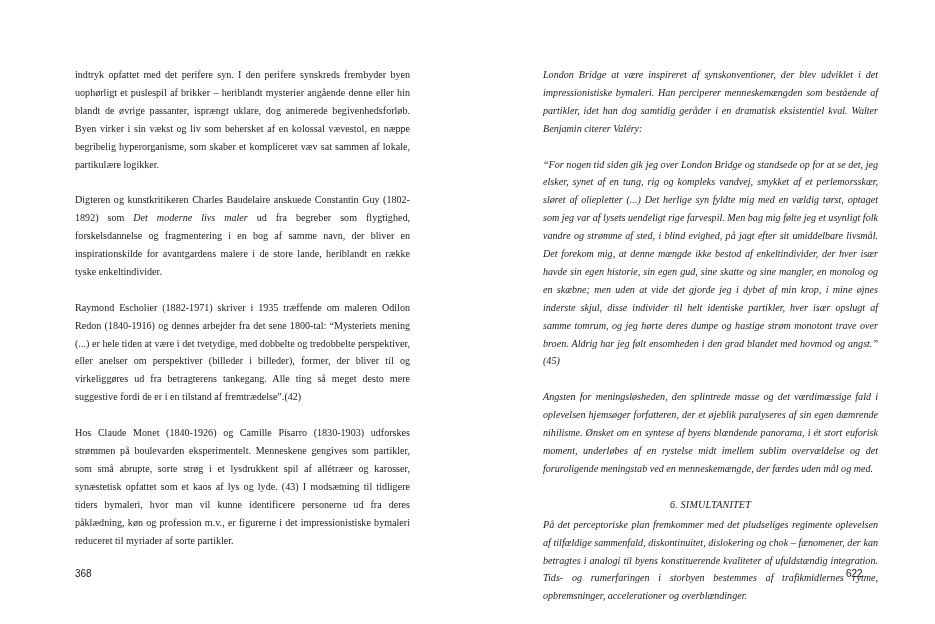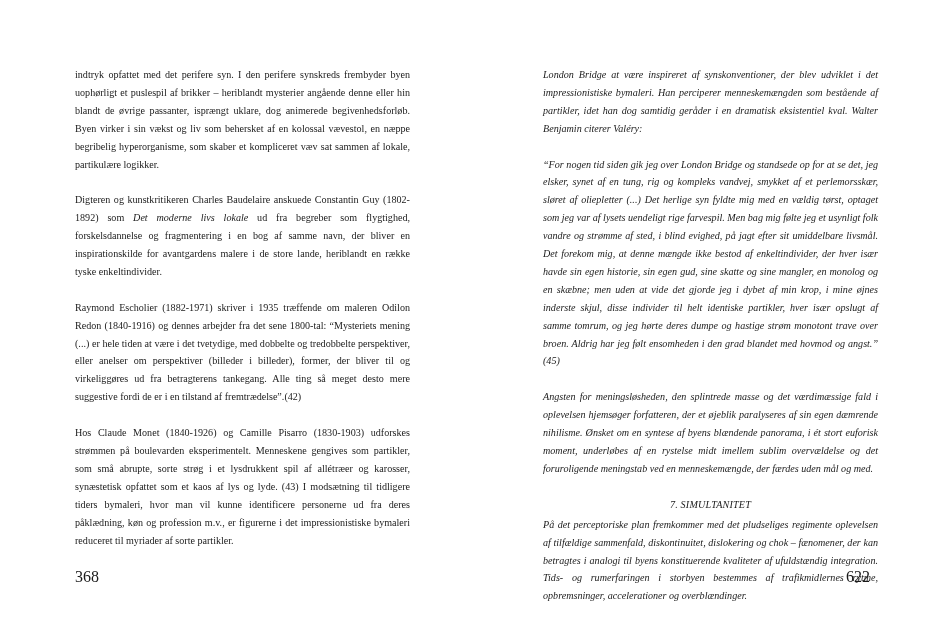--- a/index.html
+++ b/index.html
@@ -13,43 +13,43 @@
   }
   .page.left { left: 75px; }
   .page.right { left: 543px; font-style: italic; }
   .page p { margin: 0 0 17.9px 0; }
   .page p.last { margin-bottom: 9px; }
   .heading {
     text-align: center; margin: 18px 0 2px 0; letter-spacing: 0.2px;
   }
   .pageno {
     position: absolute; top: 560px;
-    font-family: Liberation Serif, serif;
-    font-size: 16px; color: #1a1a1a;
+    font-family: Liberation Sans, sans-serif;
+    font-size: 10px; color: #1a1a1a;
   }
   .pageno.left { left: 75px; }
   .pageno.right { left: 846px; }
   em { font-style: italic; }
 </style>
 </head>
 <body>
 
 <div class="spread">
 
   <div class="page left">
     <p>indtryk opfattet med det perifere syn. I den perifere synskreds frembyder byen uophørligt et puslespil af brikker – heriblandt mysterier angående denne eller hin blandt de øvrige passanter, isprængt uklare, dog animerede begivenhedsforløb. Byen virker i sin vækst og liv som behersket af en kolossal vævestol, en næppe begribelig hyperorganisme, som skaber et kompliceret væv sat sammen af lokale, partikulære logikker.</p>
-    <p><span>Digteren og kunstkritikeren Charles Baudelaire anskuede Constantin Guy (1802-1892) som </span><em>Det moderne livs lokale</em><span> ud fra begreber som flygtighed, forskelsdannelse og fragmentering i en bog af samme navn, der bliver en inspirationskilde for avantgardens malere i de store lande, heriblandt en række tyske enkeltindivider.</span></p>
+    <p><span>Digteren og kunstkritikeren Charles Baudelaire anskuede Constantin Guy (1802-1892) som </span><em>Det moderne livs maler</em><span> ud fra begreber som flygtighed, forskelsdannelse og fragmentering i en bog af samme navn, der bliver en inspirationskilde for avantgardens malere i de store lande, heriblandt en række tyske enkeltindivider.</span></p>
     <p>Raymond Escholier (1882-1971) skriver i 1935 træffende om maleren Odilon Redon (1840-1916) og dennes arbejder fra det sene 1800-tal: “Mysteriets mening (...) er hele tiden at være i det tvetydige, med dobbelte og tredobbelte perspektiver, eller anelser om perspektiver (billeder i billeder), former, der bliver til og virkeliggøres ud fra betragterens tankegang. Alle ting så meget desto mere suggestive fordi de er i en tilstand af fremtrædelse”.(42)</p>
     <p>Hos Claude Monet (1840-1926) og Camille Pisarro (1830-1903) udforskes strømmen på boulevarden eksperimentelt. Menneskene gengives som partikler, som små abrupte, sorte strøg i et lysdrukkent spil af allétræer og karosser, synæstetisk opfattet som et kaos af lys og lyde. (43) I modsætning til tidligere tiders bymaleri, hvor man vil kunne identificere personerne ud fra deres påklædning, køn og profession m.v., er figurerne i det impressionistiske bymaleri reduceret til myriader af sorte partikler.</p>
 
   </div>
   <div class="pageno left">368</div>
 
   <div class="page right">
     <p>London Bridge at være inspireret af synskonventioner, der blev udviklet i det impressionistiske bymaleri. Han perciperer menneskemængden som bestående af partikler, idet han dog samtidig geråder i en dramatisk eksistentiel kval. Walter Benjamin citerer Valéry:</p>
     <p>“For nogen tid siden gik jeg over London Bridge og standsede op for at se det, jeg elsker, synet af en tung, rig og kompleks vandvej, smykket af et perlemorsskær, sløret af oliepletter (...) Det herlige syn fyldte mig med en vældig tørst, optaget som jeg var af lysets uendeligt rige farvespil. Men bag mig følte jeg et usynligt folk vandre og strømme af sted, i blind evighed, på jagt efter sit umiddelbare livsmål. Det forekom mig, at denne mængde ikke bestod af enkeltindivider, der hver især havde sin egen historie, sin egen gud, sine skatte og sine mangler, en monolog og en skæbne; men uden at vide det gjorde jeg i dybet af min krop, i mine øjnes inderste skjul, disse individer til helt identiske partikler, hver især opslugt af samme tomrum, og jeg hørte deres dumpe og hastige strøm monotont trave over broen. Aldrig har jeg følt ensomheden i den grad blandet med hovmod og angst.” (45)</p>
     <p>Angsten for meningsløsheden, den splintrede masse og det værdimæssige fald i oplevelsen hjemsøger forfatteren, der et øjeblik paralyseres af sin egen dæmrende nihilisme. Ønsket om en syntese af byens blændende panorama, i ét stort euforisk moment, underløbes af en rystelse midt imellem sublim overvældelse og det foruroligende meningstab ved en menneskemængde, der færdes uden mål og med.</p>
-    <div class="heading">7. SIMULTANITET</div>
+    <div class="heading">6. SIMULTANITET</div>
     <p class="last">På det perceptoriske plan fremkommer med det pludseliges regimente oplevelsen af tilfældige sammenfald, diskontinuitet, dislokering og chok – fænomener, der kan betragtes i analogi til byens konstituerende kvaliteter af ufuldstændig integration. Tids- og rumerfaringen i storbyen bestemmes af trafikmidlernes rytme, opbremsninger, accelerationer og overblændinger.</p>
   </div>
   <div class="pageno right">622</div>
 
 </div>
 
 </body></html>

